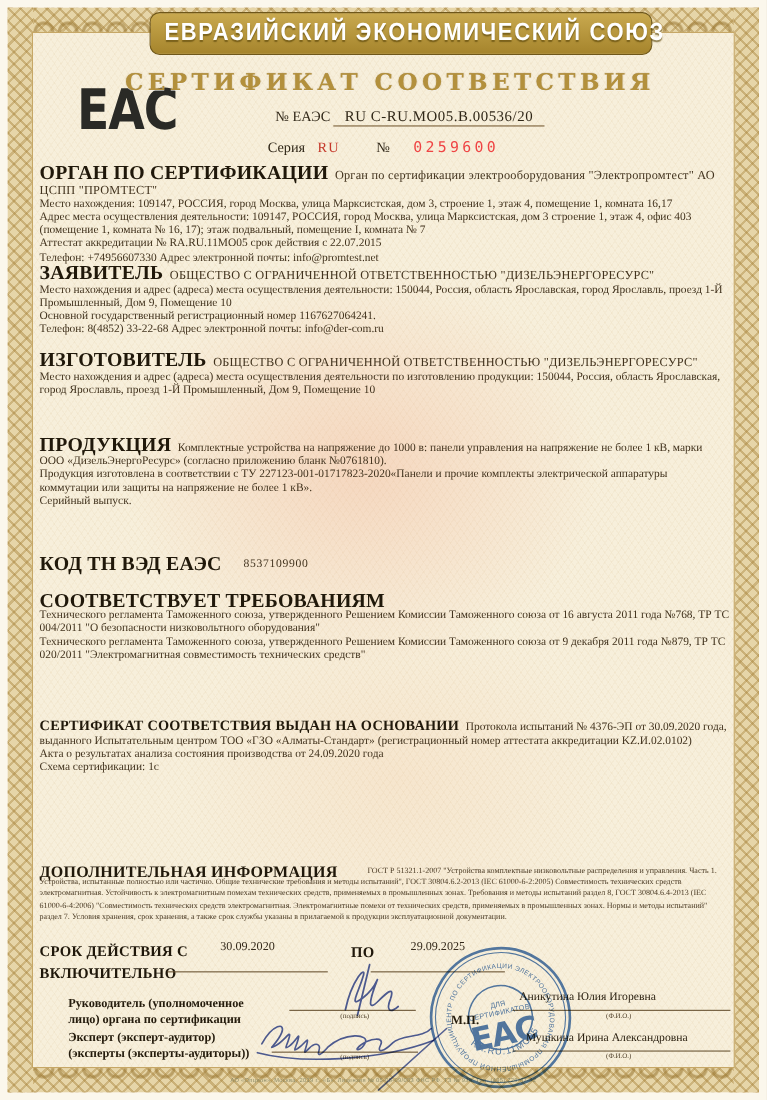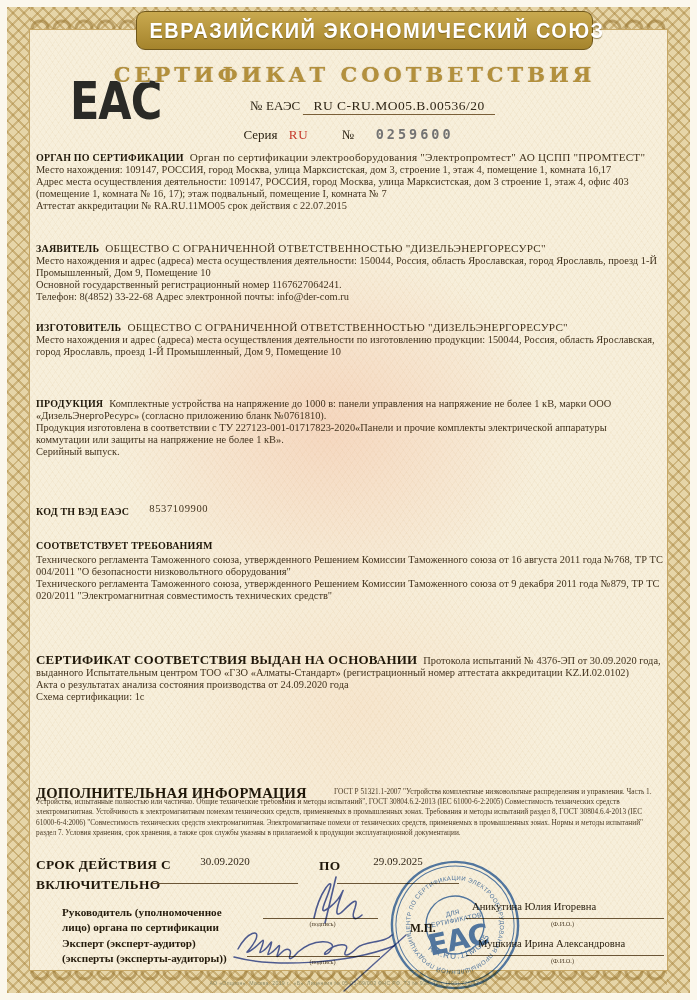--- a/index.html
+++ b/index.html
@@ -41,24 +41,24 @@
     letter-spacing:1.5px;transform:scaleY(1.12);white-space:nowrap;text-shadow:0 1px 1px rgba(90,70,10,.65);}
   .eac-mark{position:absolute;left:70px;top:80px;z-index:3;font-family:"DejaVu Sans",sans-serif;
     font-weight:bold;font-size:43px;line-height:1;color:#29292458;color:#2a2a26;transform:scaleY(1.18);letter-spacing:-1px;}
   .cert-title{position:absolute;left:0;right:0;top:62px;z-index:3;text-align:center;
     font-family:"DejaVu Serif",serif;font-weight:bold;font-size:21px;letter-spacing:4px;color:#b3903c;
     text-shadow:0 1px 0 rgba(255,255,255,.55),0 0 1px rgba(140,105,40,.85);padding-left:12px;}
   .cert-no-row{position:absolute;left:0;right:0;top:98px;z-index:3;text-align:center;font-size:13px;color:#2f2617;margin-left:48px;}
   .cert-no-value{border-bottom:1px solid #7a5f38;padding:0 10px 1px;font-size:13.5px;letter-spacing:.5px;}
   .series-row{position:absolute;left:0;right:0;top:126px;z-index:3;text-align:center;font-size:13px;color:#2f2617;}
   .series-value{color:#c5392b;margin:0 30px 0 8px;letter-spacing:1px;}
-  .blank-number{color:#737373;font-family:"DejaVu Sans Mono",monospace;font-size:13.5px;letter-spacing:3px;margin-left:18px;font-weight:bold;}
+  .blank-number{color:#ef4444;font-family:"DejaVu Sans Mono",monospace;font-size:13.5px;letter-spacing:3px;margin-left:18px;}
   
   .sec{position:absolute;left:36px;width:627px;z-index:3;font-size:10.4px;line-height:12.1px;color:#42331e;}
-  .sec .h{font-size:10px;font-weight:bold;color:#20180a;letter-spacing:.2px;padding-right:6px;}
+  .sec .h{font-size:18px;font-weight:bold;color:#20180a;letter-spacing:.2px;padding-right:6px;}
   .sec .name{font-size:11.2px;letter-spacing:.2px;}
   .h-block{display:block;margin-bottom:2px;}
   .code-value{margin-left:14px;font-size:10.6px;letter-spacing:.6px;position:relative;top:-3px;font-family:"Liberation Serif",serif;}
   .addl-head{position:absolute;left:36px;top:785px;z-index:4;font-size:14.6px;font-weight:bold;color:#20180a;letter-spacing:.2px;}
   .addl-text{position:absolute;left:36px;top:787px;width:627px;z-index:3;font-size:7.3px;line-height:10.2px;
     text-indent:298px;color:#4a3a24;}
   
   .validity-label{position:absolute;left:36px;z-index:3;font-size:13.4px;font-weight:bold;color:#1f170a;letter-spacing:.3px;}
   .date-box{position:absolute;z-index:3;text-align:center;font-size:11px;color:#33281a;border-bottom:1px solid #6b5636;padding-bottom:16px;}
   
@@ -99,20 +99,21 @@
     <span class="series-value">RU</span>
     <span>№</span>
     <span class="blank-number">0259600</span>
   </div>
 
   <div class="sec" style="top:151px">
     <span class="h">ОРГАН ПО СЕРТИФИКАЦИИ</span><span class="name">Орган по сертификации электрооборудования "Электропромтест" АО ЦСПП "ПРОМТЕСТ"</span>
     <div>Место нахождения: 109147, РОССИЯ, город Москва, улица Марксистская, дом 3, строение 1, этаж 4, помещение 1, комната 16,17</div>
     <div>Адрес места осуществления деятельности: 109147, РОССИЯ, город Москва, улица Марксистская, дом 3 строение 1, этаж 4, офис 403 (помещение 1, комната № 16, 17); этаж подвальный, помещение I, комната № 7</div>
     <div>Аттестат аккредитации № RA.RU.11МО05 срок действия с 22.07.2015</div>
+    <div>Телефон: +74956607330 Адрес электронной почты: info@promtest.net</div>
   </div>
 
   <div class="sec" style="top:242px">
     <span class="h">ЗАЯВИТЕЛЬ</span><span class="name">ОБЩЕСТВО С ОГРАНИЧЕННОЙ ОТВЕТСТВЕННОСТЬЮ "ДИЗЕЛЬЭНЕРГОРЕСУРС"</span>
     <div>Место нахождения и адрес (адреса) места осуществления деятельности: 150044, Россия, область Ярославская, город Ярославль, проезд 1-Й Промышленный, Дом 9, Помещение 10</div>
     <div>Основной государственный регистрационный номер 1167627064241.</div>
     <div>Телефон: 8(4852) 33-22-68 Адрес электронной почты: info@der-com.ru</div>
   </div>
 
   <div class="sec" style="top:321px">

